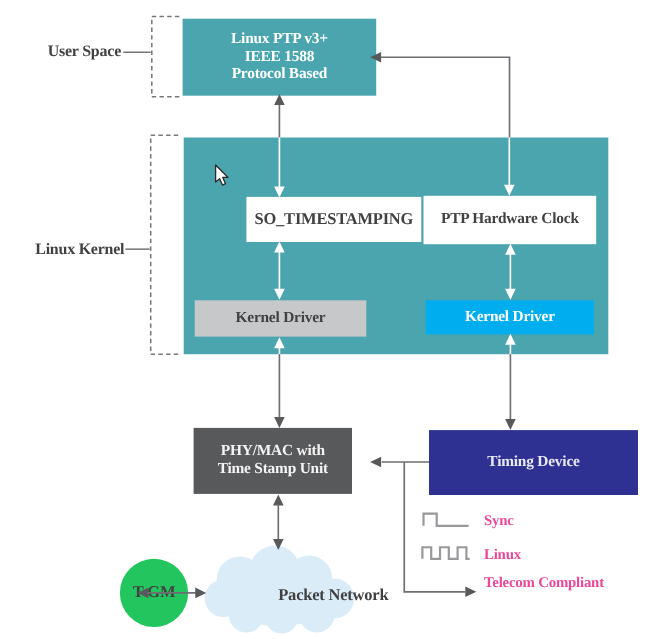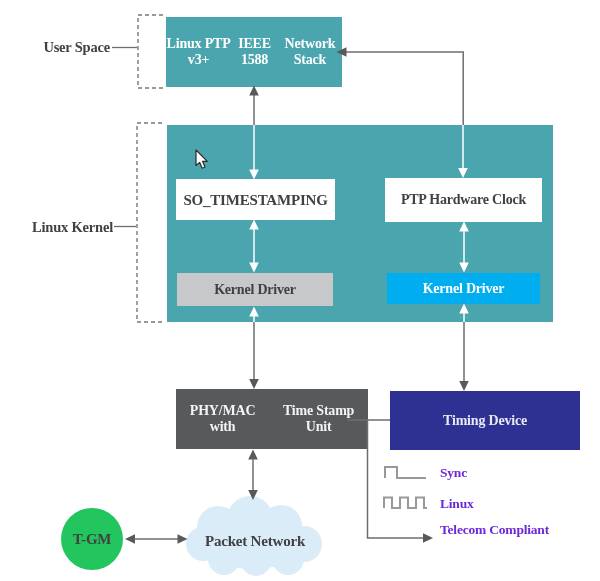--- a/index.html
+++ b/index.html
@@ -1,40 +1,40 @@
 <!DOCTYPE html>
 <html><head>
 <meta charset="utf-8">
 <style>
   html,body{margin:0;padding:0;background:#fff;}
   .stage{
     position:relative;width:600px;height:581px;background:#ffffff;overflow:hidden;
     font-family:Liberation Serif, serif;color:#414042;
   }
   .box{
-    position:absolute;display:flex;align-items:center;justify-content:center;
+    position:absolute;display:flex;flex-direction:column;align-items:center;justify-content:center;
     text-align:center;font-weight:bold;letter-spacing:-0.2px;line-height:16px;
   }
   .teal{background:#4BA5AE;color:#ffffff;}
   .whitebox{background:#ffffff;color:#414042;}
   .graybox{background:#C7C8CA;color:#414042;}
   .cyanbox{background:#00AEEF;color:#ffffff;}
   .darkbox{background:#58595B;color:#f4f4f4;}
   .indigobox{background:#2E3192;color:#e8e9f5;}
   .goldcircle{background:#22c55e;color:#414042;border-radius:50%;}
   .sidelabel{
     position:absolute;font-size:14.5px;font-weight:600;color:#414042;
     letter-spacing:-0.2px;text-align:right;
   }
   .legendlabel{
-    position:absolute;font-size:13.5px;font-weight:600;color:#6d28d9;
+    position:absolute;font-size:13.5px;font-weight:600;color:#ec4899;
     letter-spacing:-0.2px;line-height:17px;text-align:left;
   }
   .f14{font-size:14px;}
-  .f15{font-size:15px;}
+  .f15{font-size:15px;margin-left:48px;}
   svg{position:absolute;left:0;top:0;}
   .svg-bg{z-index:0;}
   .z1{z-index:1;}
   .z2{z-index:2;}
   .svg-top{z-index:4;pointer-events:none;}
 </style>
 </head>
 <body>
 
 <div class="stage">
@@ -54,40 +54,40 @@
   </svg>
 
   <div class="sidelabel" style="left:20px;top:39px;width:90px;">User Space</div>
   <div class="sidelabel" style="left:18px;top:219px;width:95px;text-align:right;">Linux Kernel</div>
 
   <div class="box teal z1" style="left:167px;top:125px;width:386px;height:197px;"></div>
 
   <div class="box teal f14 z2" style="left:166px;top:17px;width:176px;height:70px;">
     <div>Linux PTP v3+</div>
     <div>IEEE 1588</div>
-    <div>Network Stack</div>
+    <div>Protocol Based</div>
   </div>
 
   <div class="box whitebox f15 z2" style="left:176px;top:179px;width:159px;height:41px;">
     <div>SO_TIMESTAMPING</div>
   </div>
 
   <div class="box whitebox f14 z2" style="left:385px;top:178px;width:157px;height:44px;">
     <div>PTP Hardware Clock</div>
   </div>
 
   <div class="box graybox f14 z2" style="left:177px;top:273px;width:156px;height:33px;">
     <div>Kernel Driver</div>
   </div>
 
   <div class="box cyanbox f14 z2" style="left:387px;top:273px;width:153px;height:31px;">
     <div>Kernel Driver</div>
   </div>
 
-  <div class="box darkbox f14 z2" style="left:176px;top:389px;width:192px;height:60px;">
+  <div class="box darkbox f14 z2" style="left:176px;top:389px;width:144px;height:60px;">
     <div>PHY/MAC with</div>
     <div>Time Stamp Unit</div>
   </div>
 
   <div class="box indigobox f14 z2" style="left:390px;top:391px;width:190px;height:59px;">
     <div>Timing Device</div>
   </div>
 
   <div class="box goldcircle f15 z1" style="left:61px;top:508px;width:62px;height:62px;">
     <div>T-GM</div>

